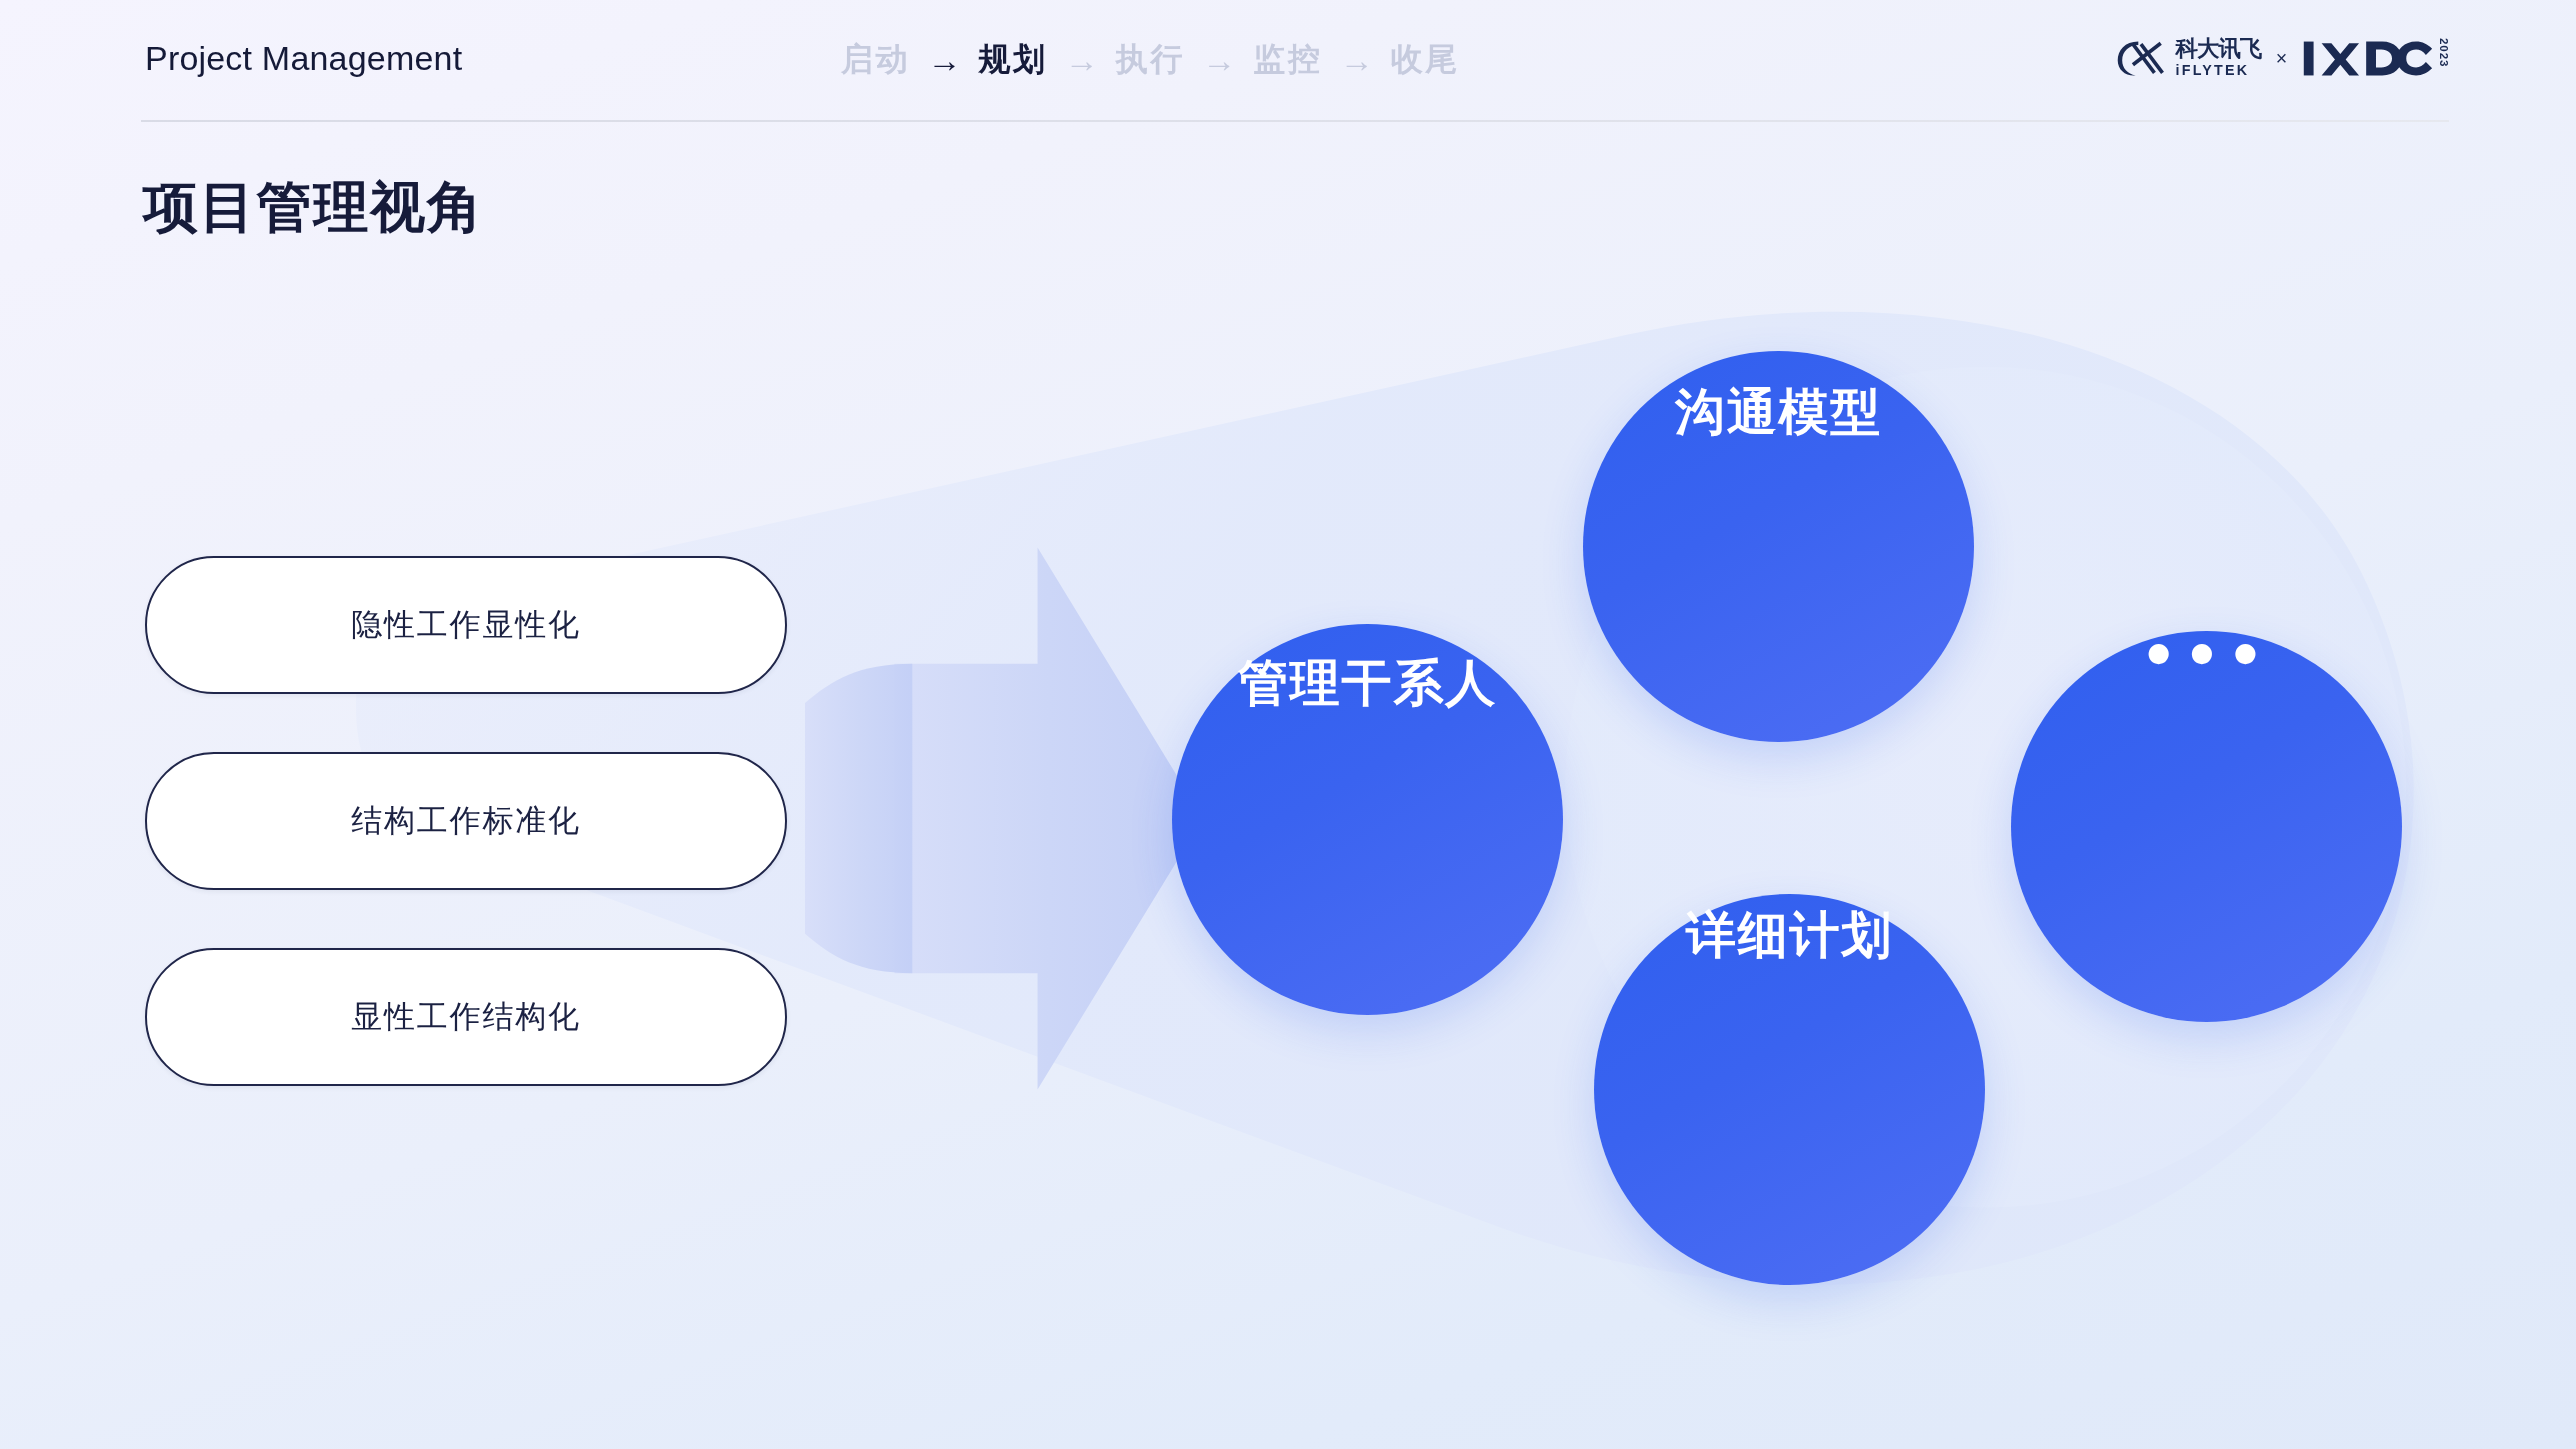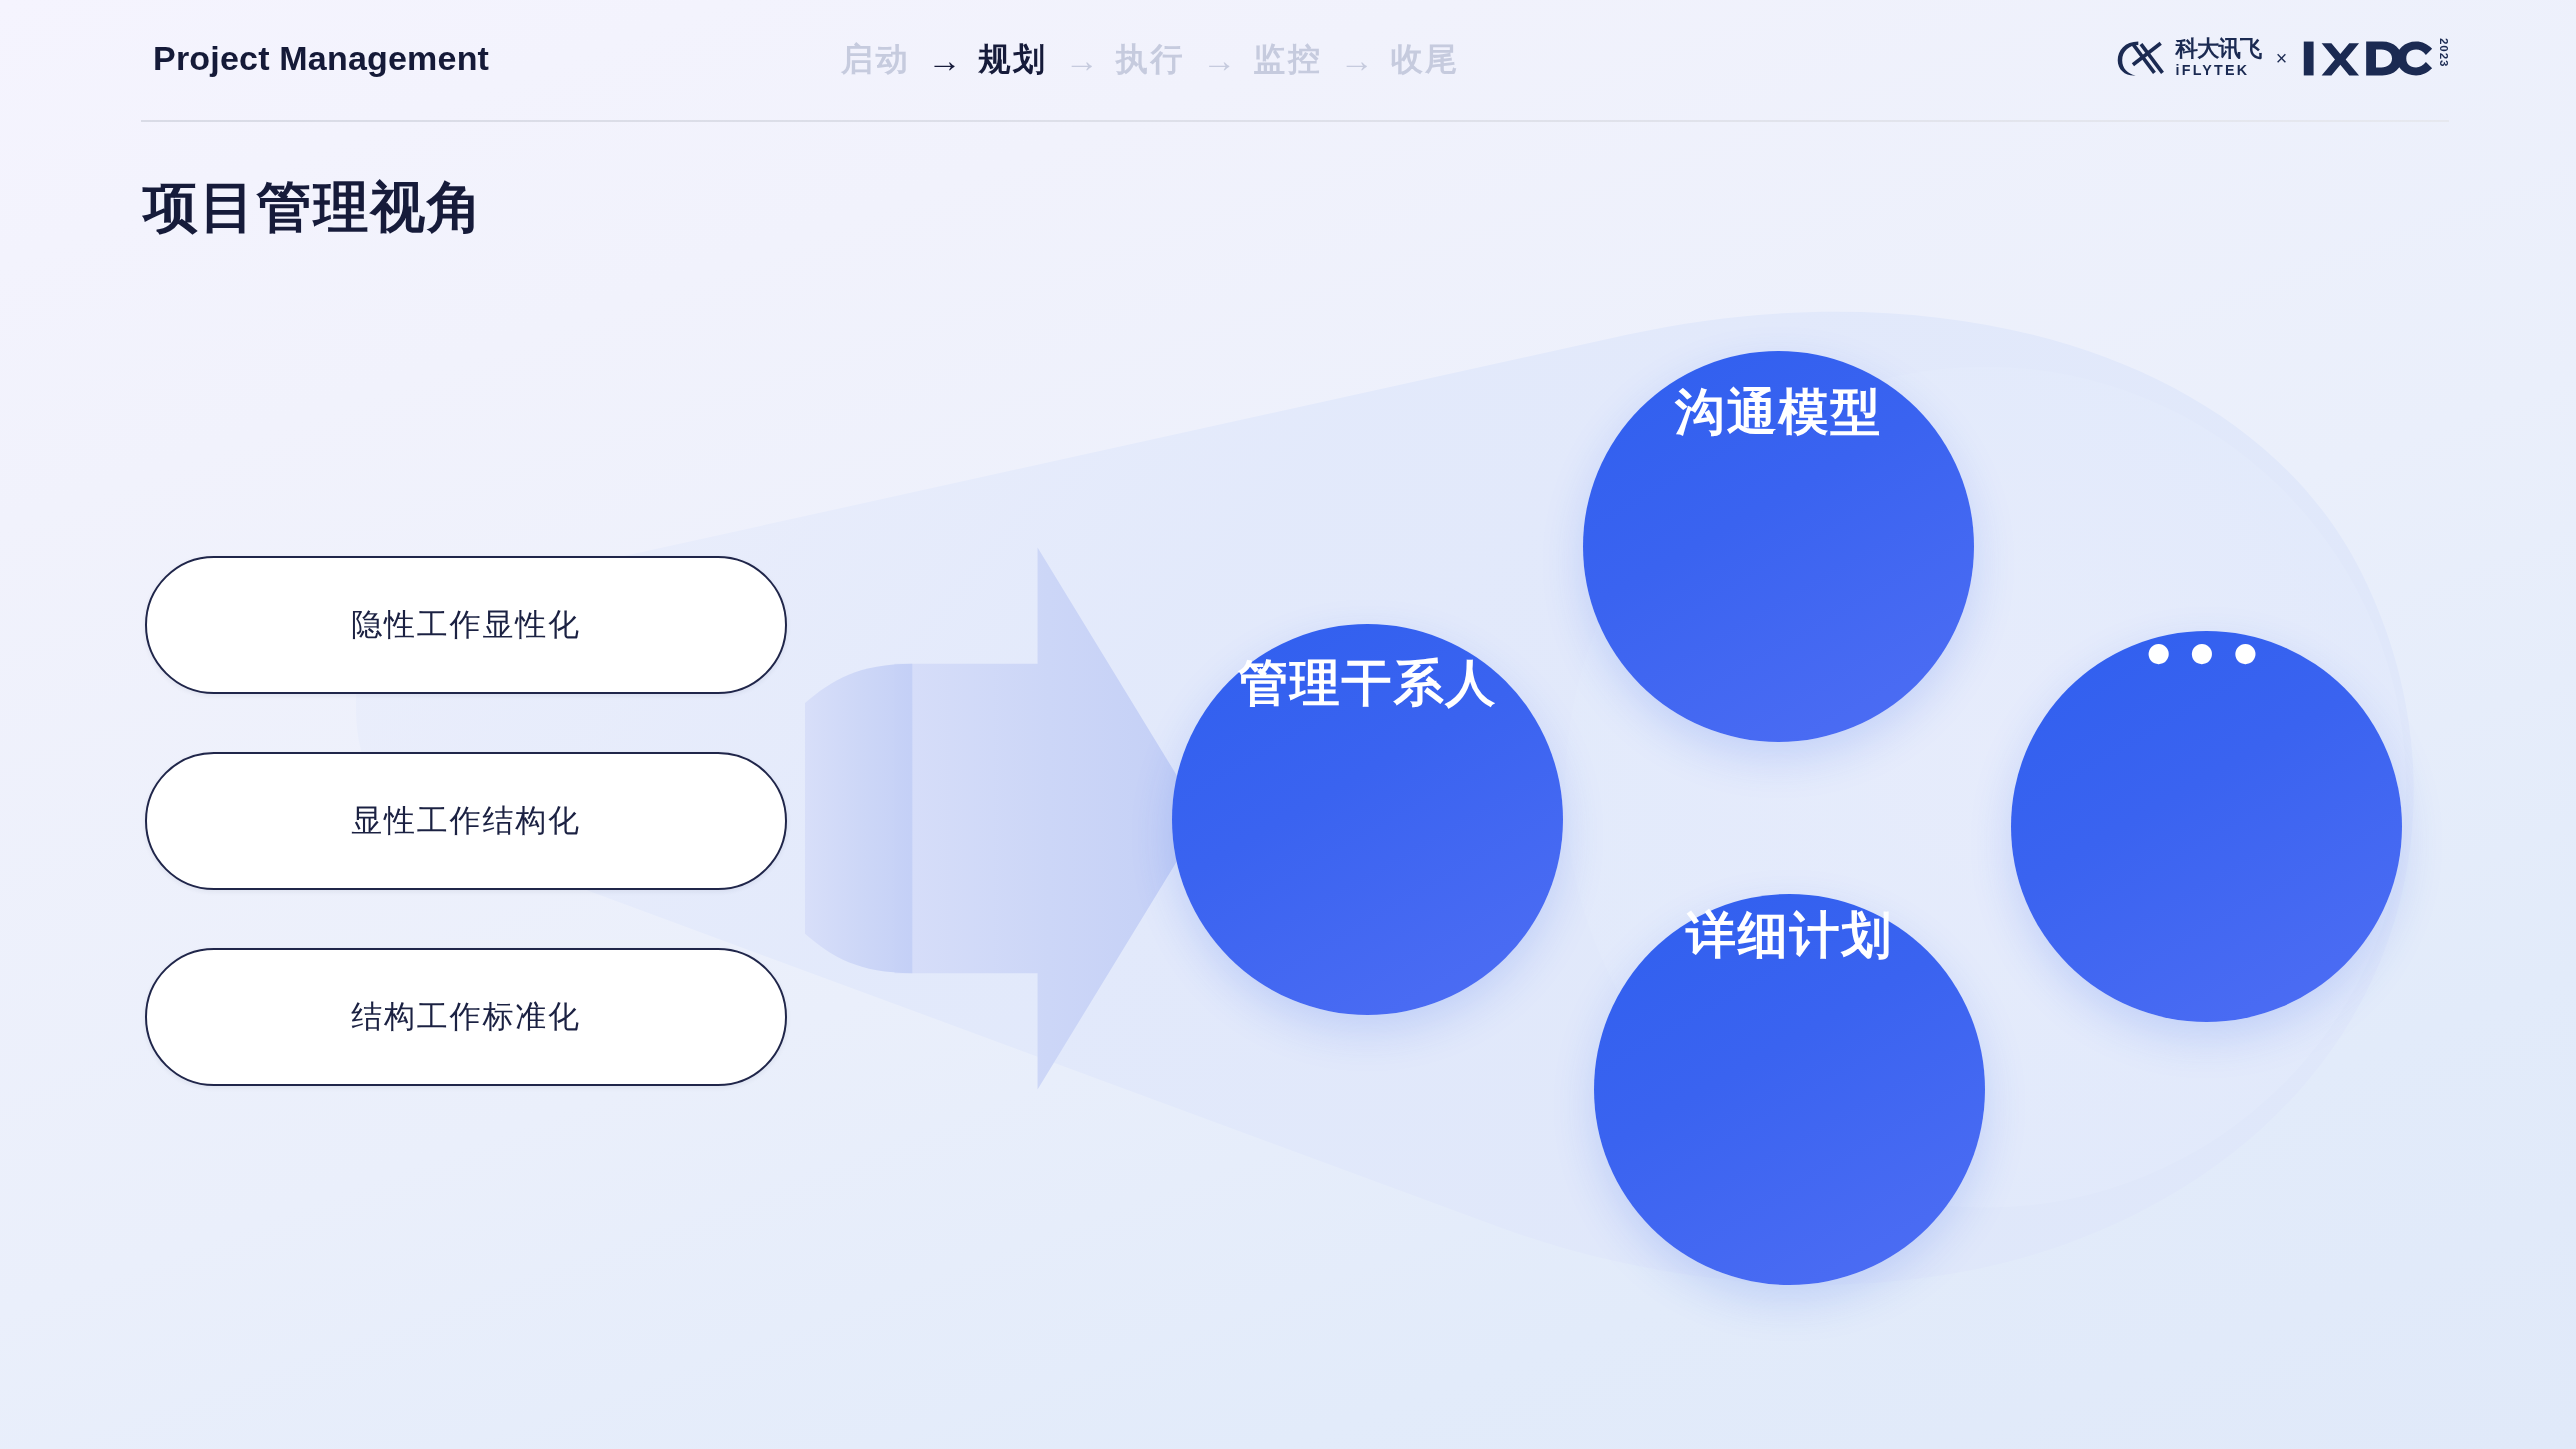--- a/index.html
+++ b/index.html
@@ -11,22 +11,22 @@
   }
 
   
   #bg-layer { position:absolute; inset:0; overflow:hidden; z-index:0; pointer-events:none; }
 
   
   #header {
     position:absolute; left:0; top:0; width:2576px; height:122px; z-index:5;
   }
   #brand {
-    position:absolute; left:153px; top:39px;
-    font-size:34px; font-weight:bold; letter-spacing:0.2px;
+    position:absolute; left:145px; top:39px;
+    font-size:34px; font-weight:normal; letter-spacing:0.2px;
     color:#151a38;
   }
   #breadcrumb {
     position:absolute; left:841px; top:38px;
     display:flex; align-items:center; gap:17px;
     font-size:32px; font-weight:bold;
   }
   .crumb { color:#c6cbde; letter-spacing:2.7px; }
   .crumb.active { color:#161b3a; }
   .crumb-arrow { font-size:34px; color:#c6cbde; line-height:1; }
@@ -191,24 +191,24 @@
   <div id="header-divider"></div>
 </div>
 
 <h1 id="page-title">项目管理视角</h1>
 
 <div id="pill-column">
   <div class="pill">
     <span class="pill-label">隐性工作显性化</span>
   </div>
   <div class="pill">
+    <span class="pill-label">结构工作标准化</span>
+  </div>
+  <div class="pill">
     <span class="pill-label">显性工作结构化</span>
-  </div>
-  <div class="pill">
-    <span class="pill-label">结构工作标准化</span>
   </div>
 </div>
 
 <div class="circle" id="circle-stakeholders">
   <span class="circle-label">管理干系人</span>
 </div>
 
 <div class="circle" id="circle-comm">
   <span class="circle-label">沟通模型</span>
 </div>

